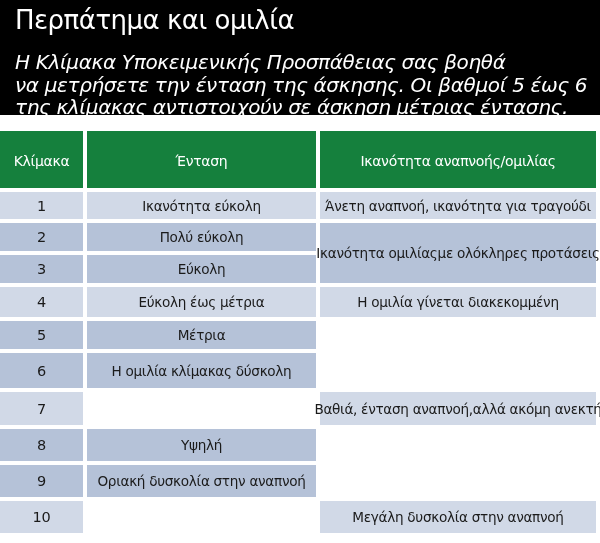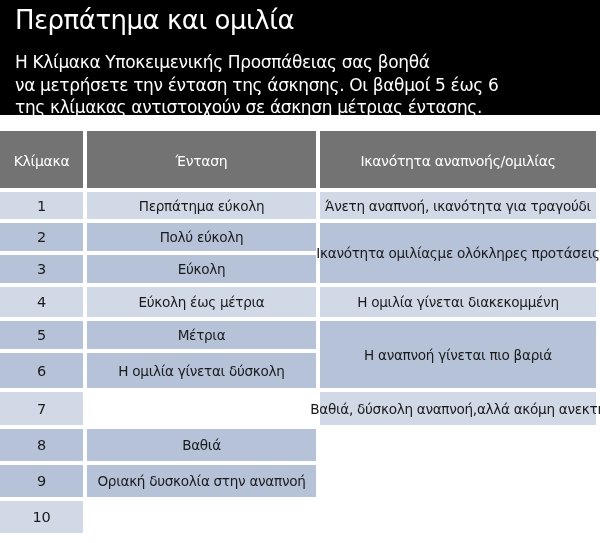--- a/index.html
+++ b/index.html
@@ -29,23 +29,24 @@
       font-size: 26px;
       letter-spacing: -0.5px;
       font-weight: normal;
       white-space: nowrap;
     }
     .banner .desc {
       position: absolute;
       left: 15px;
       top: 51px;
       width: 580px;
-      font-size: 17px;
+      font-size: 20px;
       line-height: 22.5px;
       letter-spacing: -0.35px;
+      font-style: italic;
     }
     .banner .desc span { display: block; white-space: nowrap; }
 
     .tbl {
       position: absolute;
       left: 0;
       top: 131px;
       width: 596px;
       height: 408px;
       display: grid;
@@ -60,21 +61,21 @@
       justify-content: center;
       text-align: center;
       color: #1b1b1b;
       font-size: 13.6px;
       letter-spacing: -0.3px;
       line-height: 16px;
       box-sizing: border-box;
       padding: 0 4px;
     }
     .cell.hdr {
-      background: #737373;
+      background: #15803d;
       color: #ffffff;
       font-size: 14px;
       padding-top: 2px;
     }
     .cell.light { background: #d1d9e7; }
     .cell.dark  { background: #b5c2d8; }
     .cell.num { font-size: 14.5px; }
     .cell.two-line { flex-direction: row; }
     .cell.two-line span { display: block; white-space: nowrap; }
   </style>
@@ -90,47 +91,47 @@
   </div>
 </div>
 
 <div class="tbl">
 
   <div class="cell hdr" style="grid-column:1;grid-row:1;">Κλίμακα</div>
   <div class="cell hdr" style="grid-column:2;grid-row:1;">Ένταση</div>
   <div class="cell hdr" style="grid-column:3;grid-row:1;">Ικανότητα αναπνοής/ομιλίας</div>
 
   <div class="cell num light" style="grid-column:1;grid-row:2;">1</div>
-  <div class="cell light" style="grid-column:2;grid-row:2;">Περπάτημα εύκολη</div>
+  <div class="cell light" style="grid-column:2;grid-row:2;">Ικανότητα εύκολη</div>
   <div class="cell light" style="grid-column:3;grid-row:2;">Άνετη αναπνοή, ικανότητα για τραγούδι</div>
 
   <div class="cell num dark" style="grid-column:1;grid-row:3;">2</div>
   <div class="cell dark" style="grid-column:2;grid-row:3;">Πολύ εύκολη</div>
   <div class="cell num dark" style="grid-column:1;grid-row:4;">3</div>
   <div class="cell dark" style="grid-column:2;grid-row:4;">Εύκολη</div>
   <div class="cell dark two-line" style="grid-column:3;grid-row:3 / span 2;">
     <span>Ικανότητα ομιλίας</span>
     <span>με ολόκληρες προτάσεις</span>
   </div>
 
   <div class="cell num light" style="grid-column:1;grid-row:5;">4</div>
   <div class="cell light" style="grid-column:2;grid-row:5;text-align:right;">Εύκολη έως μέτρια</div>
   <div class="cell light" style="grid-column:3;grid-row:5;">Η ομιλία γίνεται διακεκομμένη</div>
 
   <div class="cell num dark" style="grid-column:1;grid-row:6;">5</div>
   <div class="cell dark" style="grid-column:2;grid-row:6;">Μέτρια</div>
   <div class="cell num dark" style="grid-column:1;grid-row:7;">6</div>
-  <div class="cell dark" style="grid-column:2;grid-row:7;">Η ομιλία γίνεται δύσκολη</div>
-  <div class="cell dark" style="grid-column:3;grid-row:6 / span 2;">Η αναπνοή γίνεται πιο βαριά</div>
+  <div class="cell dark" style="grid-column:2;grid-row:7;">Η ομιλία κλίμακας δύσκολη</div>
 
   <div class="cell num light" style="grid-column:1;grid-row:8;">7</div>
   <div class="cell light two-line" style="grid-column:3;grid-row:8;">
-    <span>Βαθιά, δύσκολη αναπνοή,</span>
+    <span>Βαθιά, ένταση αναπνοή,</span>
     <span>αλλά ακόμη ανεκτή</span>
   </div>
 
   <div class="cell num dark" style="grid-column:1;grid-row:9;">8</div>
-  <div class="cell dark" style="grid-column:2;grid-row:9;">Βαθιά</div>
+  <div class="cell dark" style="grid-column:2;grid-row:9;">Υψηλή</div>
   <div class="cell num dark" style="grid-column:1;grid-row:10;">9</div>
   <div class="cell dark" style="grid-column:2;grid-row:10;">Οριακή δυσκολία στην αναπνοή</div>
 
   <div class="cell num light" style="grid-column:1;grid-row:11;">10</div>
+  <div class="cell light" style="grid-column:3;grid-row:11;">Μεγάλη δυσκολία στην αναπνοή</div>
 </div>
 
 </body></html>

